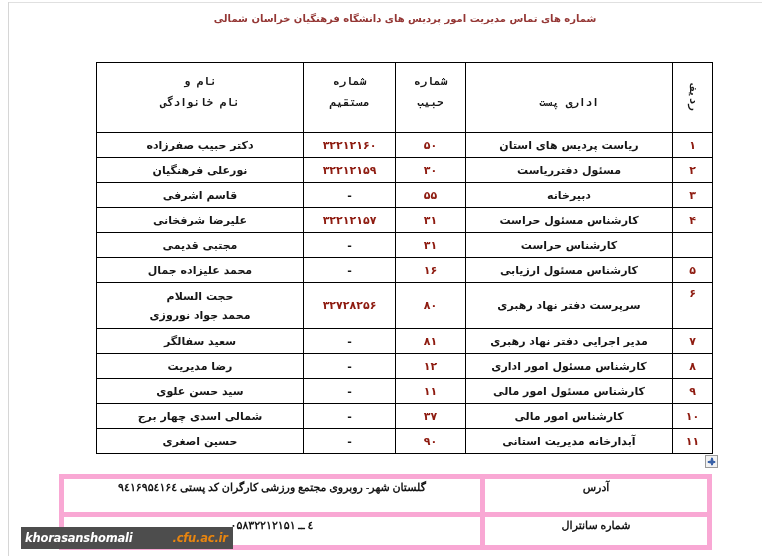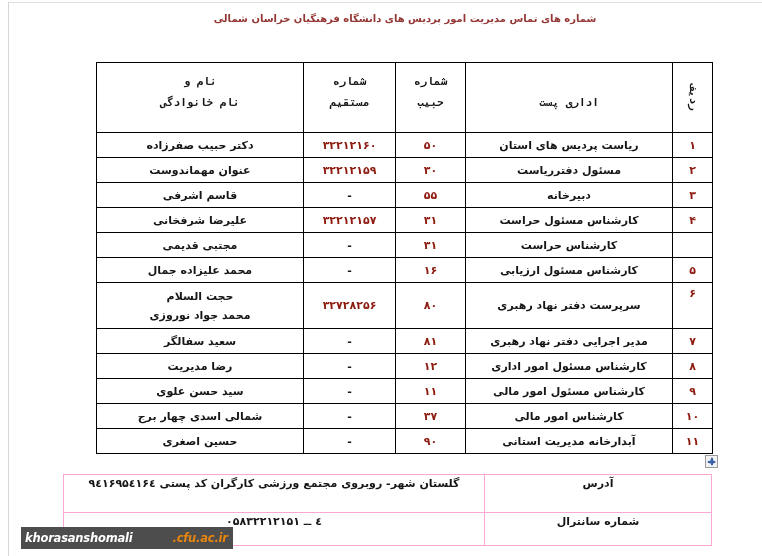--- a/index.html
+++ b/index.html
@@ -37,23 +37,23 @@
   tr.r{height:25px;}
   tr.r.tall{height:46px;}
   .contacts td.num.red{color:#8e1b10;}
   .name-line{line-height:19px;}
 
   
   .footer-table{
     position:absolute;top:474px;right:50px;width:648px;
   }
   .footer-table td{
-    border:1px solid #f9a8d4;
+    border:5px solid #f9a8d4;
     font-size:11px;font-weight:bold;color:#161616;
-    text-align:center;vertical-align:top;padding-top:2px;
+    text-align:center;vertical-align:top;padding-top:2px;font-family:Liberation Serif, serif;
   }
   tr.f1{height:38px;}
   tr.f2{height:33px;}
 
   
   .move-handle{
     position:absolute;top:455px;right:44px;width:13px;height:13px;
     border:1px solid #9a9a9a;background:#f2f2f2;box-sizing:border-box;
   }
   .move-handle .bar-h,.move-handle .bar-v{position:absolute;background:#3a62a8;}
@@ -120,21 +120,21 @@
     <td>
           <div class="name-line">دکتر حبیب صفرزاده</div>
         </td>
   </tr>
   <tr class="r">
     <td class="num red">۲</td>
     <td>مسئول دفترریاست</td>
     <td class="num red">۳۰</td>
     <td class="num red">۳۲۲۱۲۱۵۹</td>
     <td>
-          <div class="name-line">عنوان مهماندوست</div>
+          <div class="name-line">نورعلی فرهنگیان</div>
         </td>
   </tr>
   <tr class="r">
     <td class="num red">۳</td>
     <td>دبیرخانه</td>
     <td class="num red">۵۵</td>
     <td class="num">-</td>
     <td>
           <div class="name-line">قاسم اشرفی</div>
         </td>

